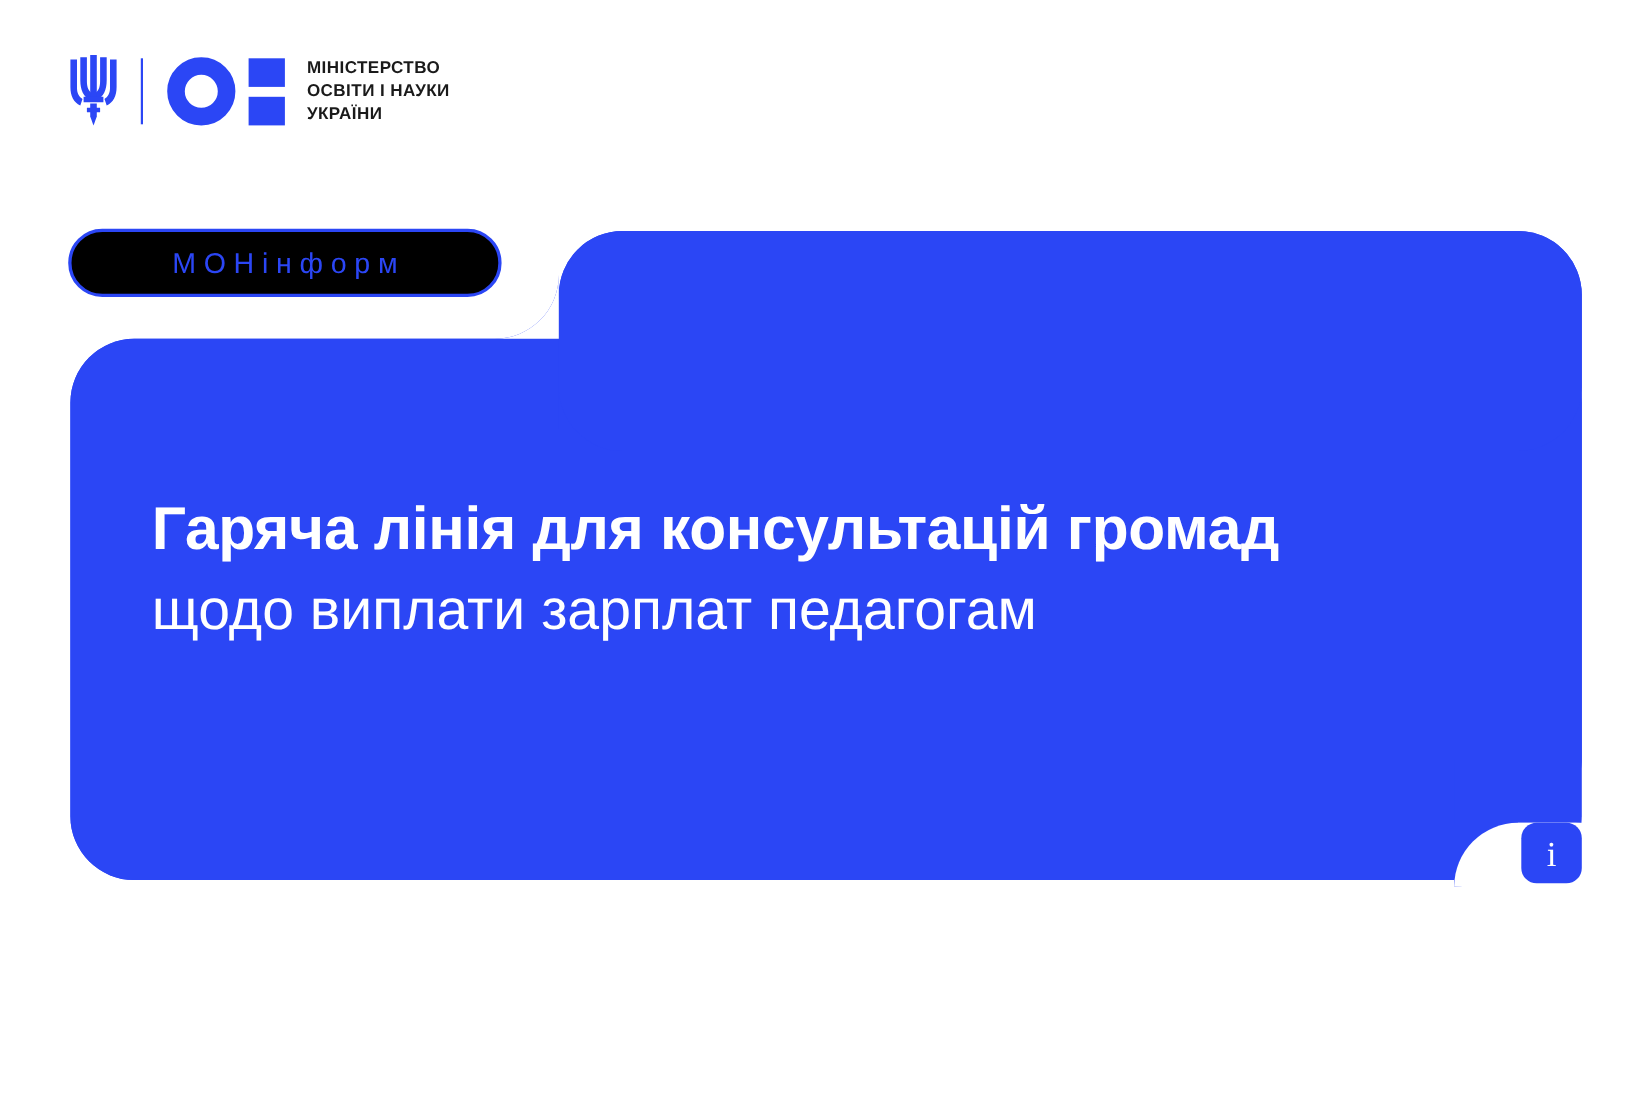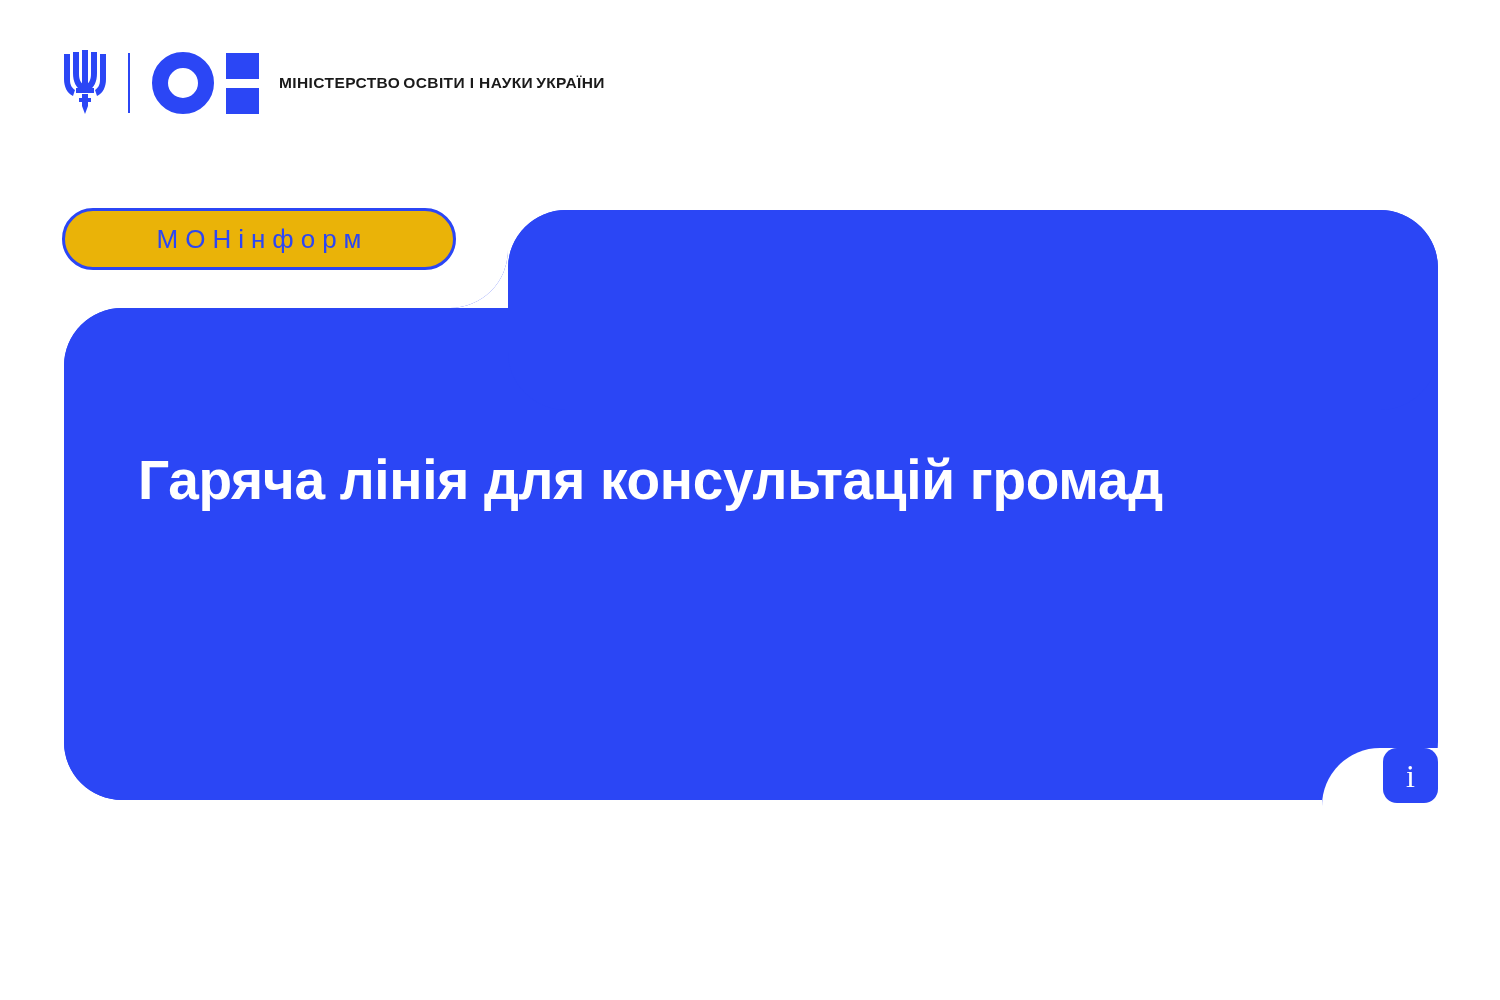--- a/index.html
+++ b/index.html
@@ -48,20 +48,21 @@
     display:flex;
     flex-direction:column;
     gap:9px;
   }
   .mark-bar {
     width:33px; height:26px;
     background:#2B46F5;
   }
   .ministry-text {
     display:flex;
+    flex-direction:column;
     justify-content:space-between;
     gap:3px;
   }
   .ministry-line {
     font-size:15.5px;
     font-weight:bold;
     letter-spacing:0.4px;
     color:#1A1A1A;
     line-height:1.18;
     white-space:nowrap;
@@ -70,21 +71,21 @@
   
   .badge-pill {
     position:absolute;
     left:62px; top:208px;
     width:394px; height:62px;
     border:3px solid #2B46F5;
     border-radius:32px;
     display:flex;
     align-items:center;
     justify-content:center;
-    background:#eab308;
+    background:#000000;
     z-index:4;
   }
   .badge-pill-label {
     font-size:26px;
     color:#2B46F5;
     letter-spacing:7px;
     text-indent:7px;
     font-weight:400;
     white-space:nowrap;
   }
@@ -237,19 +238,20 @@
         Z"></path>
     </svg>
   </div>
 
   <div class="badge-pill">
     <span class="badge-pill-label">МОНінформ</span>
   </div>
 
   <div class="headline">
     <div class="headline-line1">Гаряча лінія для консультацій громад</div>
+    <div class="headline-line2">щодо виплати зарплат педагогам</div>
   </div>
 
   <div class="info-badge">
     <span class="info-glyph">i</span>
   </div>
 
 </div>
 
 </body></html>

